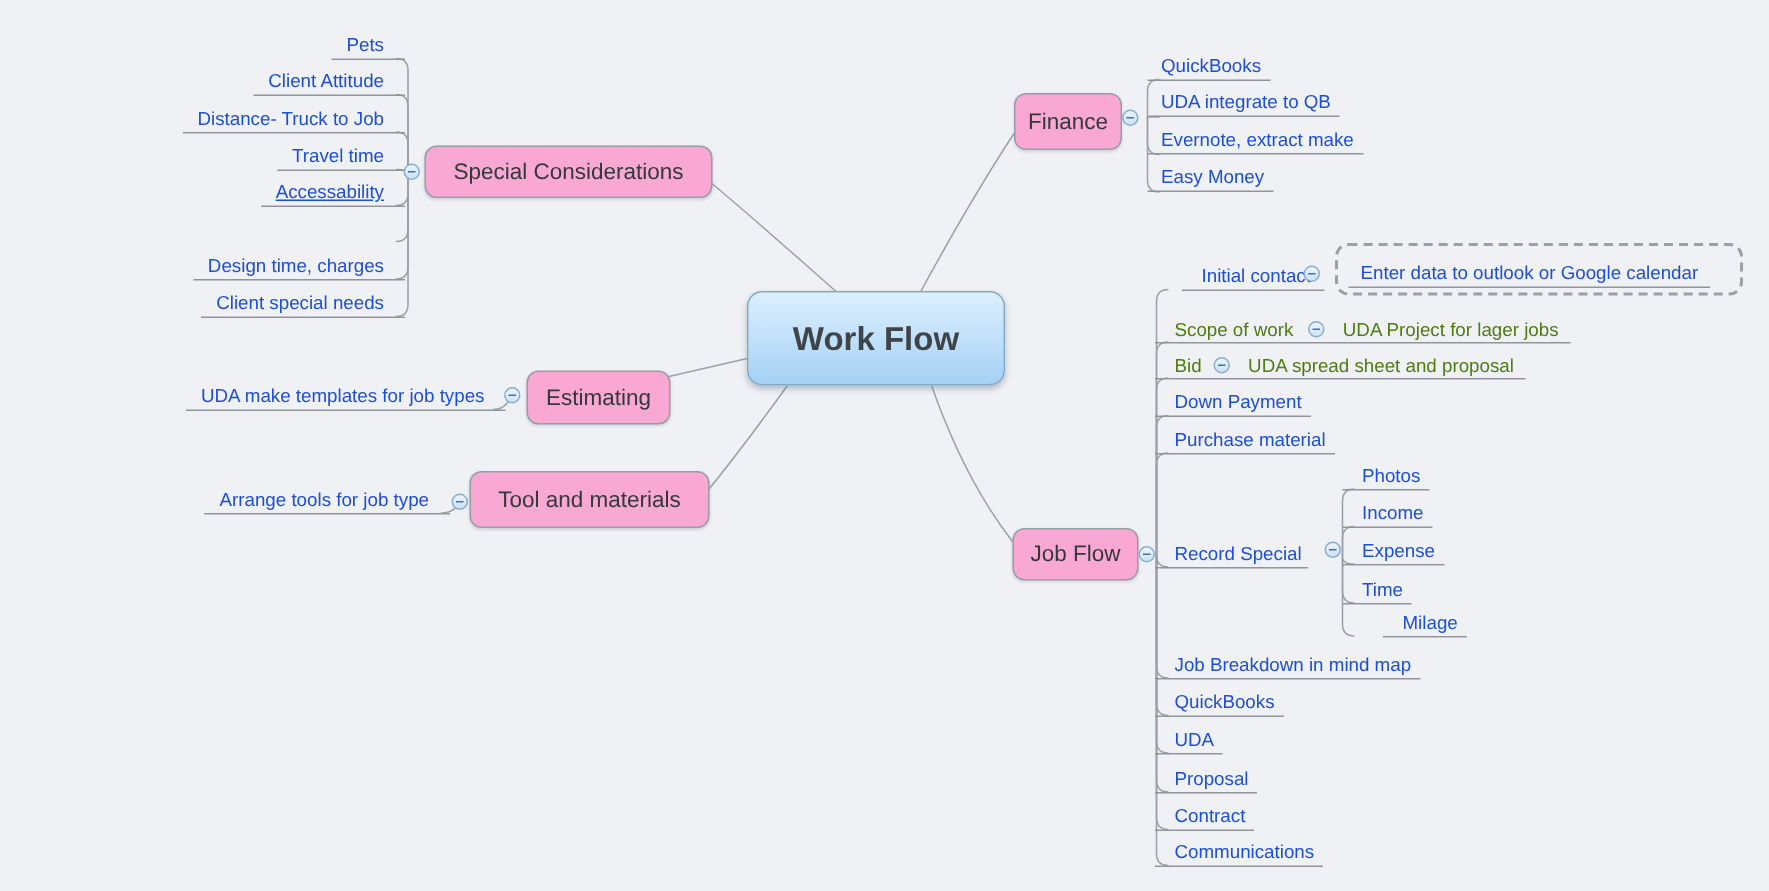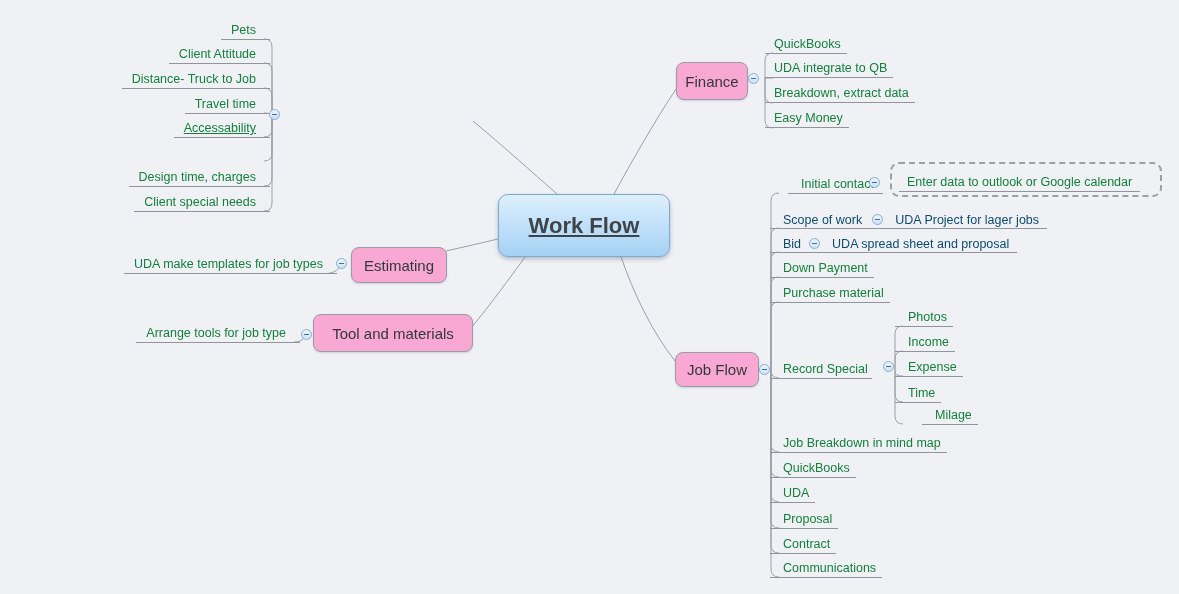--- a/index.html
+++ b/index.html
@@ -8,48 +8,47 @@
     background:#f0f1f5;
     font-family:"Liberation Sans",sans-serif;
     color:#34383b;
   }
   #mm-lines{position:absolute;left:0;top:0;pointer-events:none;}
   #mm-lines path{stroke:#9ba0a7;fill:none;stroke-width:1;}
 
   
   .leaf{
     position:absolute;height:17px;line-height:16px;font-size:12.5px;
-    white-space:nowrap;border-bottom:1px solid #90959b;color:#15803d;
+    white-space:nowrap;border-bottom:1px solid #90959b;color:#1d4ed8;
   }
   .leaf-l{padding:0 14px 0 10px;text-align:right;}
   .leaf-r{padding:0 6px 0 13px;}
 
   
   .row{
     position:absolute;height:17px;display:flex;align-items:center;
     border-bottom:1px solid #90959b;white-space:nowrap;
-    font-size:12.5px;line-height:16px;color:#0c4a6e;text-align:right;
+    font-size:12.5px;line-height:16px;color:#4d7c0f;text-align:right;
   }
   .row .lbl{padding-left:13px;}
   .row .sub{margin-left:12px;padding-right:8px;}
 
   
   .node{
     position:absolute;background:#f9a8d4;border:1px solid #979da4;
     border-radius:8px;display:flex;align-items:center;justify-content:center;
     font-size:15px;color:#34383b;box-shadow:0 1px 2px rgba(110,120,140,.25);
   }
   .root-node{
     position:absolute;left:498px;top:194px;width:170px;height:61px;
     border:1px solid #7fa9c9;border-radius:10px;
     background:linear-gradient(180deg,#dceffd 0%,#c2e1fa 48%,#a4d1f4 100%);
     display:flex;align-items:center;justify-content:center;
     font-size:22px;font-weight:bold;color:#3f4448;
     box-shadow:0 2px 4px rgba(100,120,145,.45);
-    text-decoration:underline;
   }
 
   
   .minus{
     width:11px;height:11px;box-sizing:border-box;border-radius:50%;
     border:1px solid #86aed3;background:linear-gradient(#ecf4fb,#cde2f4);
     display:flex;align-items:center;justify-content:center;flex:none;
   }
   .minus::before{content:"";display:block;width:5px;height:1px;background:#44719f;}
   .minus.abs{position:absolute;}
@@ -108,39 +107,40 @@
 
     <path d="M895,372 L895,334 Q895,326 903,326"></path>
     <path d="M895,372 L895,359 Q895,351 903,351"></path>
     <path d="M895,372 Q895,376 903,376"></path>
     <path d="M895,372 L895,394 Q895,402 903,402"></path>
     <path d="M895,372 L895,416 Q895,424 903,424"></path>
   </svg>
 
   <div class="root-node">Work Flow</div>
 
+  <div class="node" style="left:283px;top:97px;width:190px;height:33px;">Special Considerations</div>
   <div class="node" style="left:351px;top:247px;width:94px;height:34px;">Estimating</div>
   <div class="node" style="left:313px;top:314px;width:158px;height:36px;">Tool and materials</div>
   <div class="node" style="left:676px;top:62px;width:70px;height:36px;">Finance</div>
   <div class="node" style="left:675px;top:352px;width:82px;height:33px;">Job Flow</div>
 
   <div class="leaf leaf-l" style="right:909px;top:22px;">Pets</div>
   <div class="leaf leaf-l" style="right:909px;top:46px;">Client Attitude</div>
   <div class="leaf leaf-l" style="right:909px;top:71px;">Distance- Truck to Job</div>
   <div class="leaf leaf-l" style="right:909px;top:96px;">Travel time</div>
   <div class="leaf leaf-l" style="right:909px;top:120px;text-decoration:underline;">Accessability</div>
   <div class="leaf leaf-l" style="right:909px;top:169px;">Design time, charges</div>
   <div class="leaf leaf-l" style="right:909px;top:194px;">Client special needs</div>
 
   <div class="leaf leaf-l" style="right:842px;top:256px;">UDA make templates for job types</div>
   <div class="leaf leaf-l" style="right:879px;top:325px;">Arrange tools for job type</div>
 
   <div class="leaf leaf-r" style="left:765px;top:36px;padding-left:9px;">QuickBooks</div>
   <div class="leaf leaf-r" style="left:765px;top:60px;padding-left:9px;">UDA integrate to QB</div>
-  <div class="leaf leaf-r" style="left:765px;top:85px;padding-left:9px;">Breakdown, extract data</div>
+  <div class="leaf leaf-r" style="left:765px;top:85px;padding-left:9px;">Evernote, extract make</div>
   <div class="leaf leaf-r" style="left:765px;top:110px;padding-left:9px;">Easy Money</div>
 
   <div class="leaf leaf-r" style="left:788px;top:176px;padding-right:9px;">Initial contact</div>
   <span class="minus abs" style="left:869px;top:177px;"></span>
   <div class="callout">
     <div class="leaf">Enter data to outlook or Google calendar</div>
   </div>
 
   <div class="row" style="left:770px;top:211px;">
     <span class="lbl">Scope of work</span>

